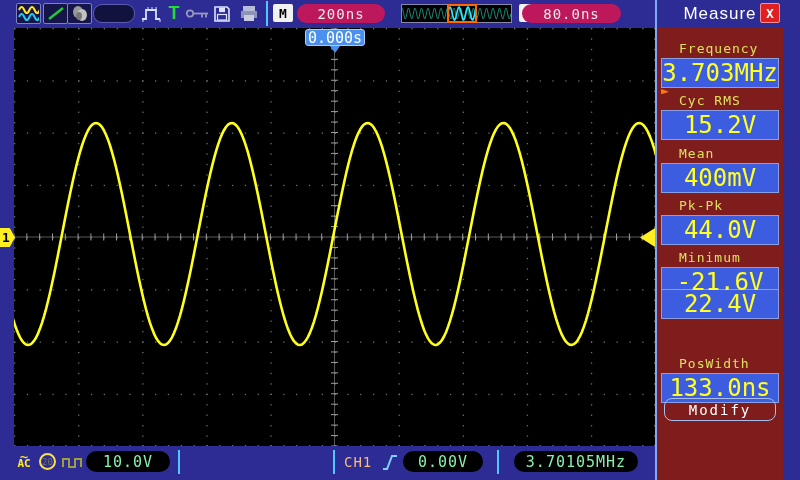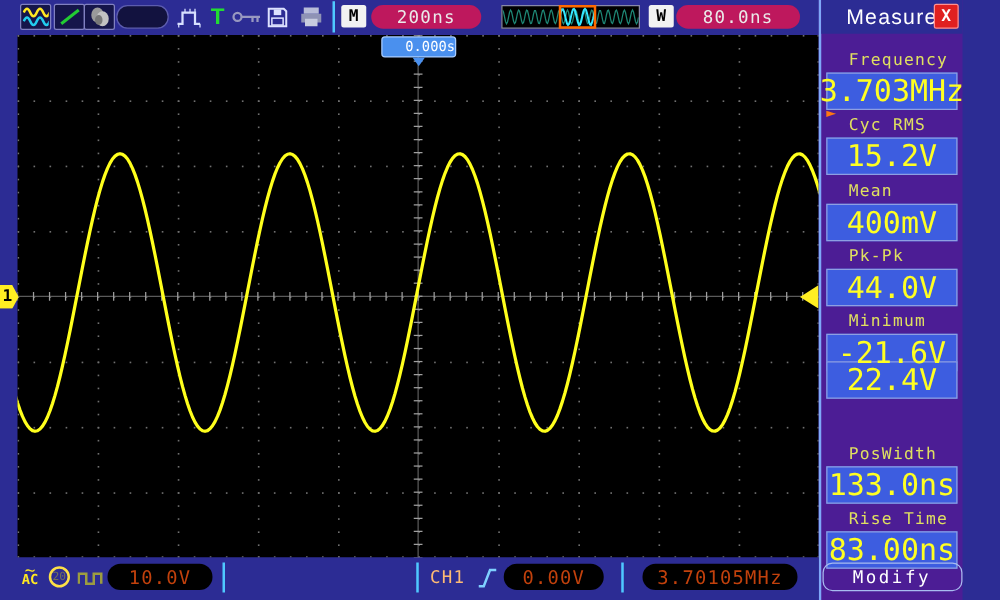--- a/index.html
+++ b/index.html
@@ -20,32 +20,32 @@
     font-weight:bold;font-size:13px;display:flex;align-items:center;justify-content:center;border-radius:2px;}
   .oval{position:absolute;top:4px;height:19px;background:#be185d;border-radius:10px;color:#eaeaea;
     font-size:14px;display:flex;align-items:center;justify-content:center;letter-spacing:1px;}
   .preview{position:absolute;left:401px;top:4px;width:111px;height:19px;background:#000;
     border:1px solid #8888aa;}
   .pv-window{position:absolute;left:45px;top:-1px;width:30px;height:19px;border:2px solid #ff6a00;}
 
   
   .scope{position:absolute;left:14px;top:28px;width:641px;height:418px;background:#000;}
   .time-tag{position:absolute;left:305px;top:29px;width:60px;height:17px;background:#4a90ee;
-    border:1px solid #a8ccff;border-radius:3px;color:#fff;font-size:11px;display:flex;
-    align-items:center;justify-content:flex-end;}
+    border:1px solid #a8ccff;border-radius:3px;color:#fff;font-size:15px;display:flex;
+    align-items:center;justify-content:center;}
   .time-tag::after{content:"";position:absolute;left:50%;top:16px;margin-left:-5px;
     border-left:5px solid transparent;border-right:5px solid transparent;border-top:7px solid #4a90ee;}
   .ch-marker{position:absolute;left:0;top:228px;width:15px;height:19px;background:#ffee22;
     clip-path:polygon(0 0,65% 0,100% 50%,65% 100%,0 100%);color:#000;font-weight:bold;
     font-size:13px;display:flex;align-items:center;padding-left:2px;}
   .trig-marker{position:absolute;left:640px;top:228px;width:15px;height:19px;background:#ffee22;
     clip-path:polygon(100% 0,100% 100%,0 50%);}
 
   
-  .sidebar{position:absolute;left:655px;top:0;width:115px;height:480px;background:#4c1d95;
+  .sidebar{position:absolute;left:655px;top:0;width:128px;height:480px;background:#7f1d1d;
     border-left:2px solid #7fa8f8;}
   .sidebar-header{height:27px;background:#2c2c94;display:flex;align-items:center;justify-content:center;position:relative;}
   .sidebar-title{color:#fff;font-size:17px;font-family:"Liberation Sans",sans-serif;letter-spacing:1px;}
   .close-btn{position:absolute;right:3px;top:3px;width:20px;height:20px;background:#e02020;
     border:1px solid #ff9090;border-radius:2px;color:#fff;font-weight:bold;font-size:13px;
     display:flex;align-items:center;justify-content:center;cursor:pointer;}
   .meas-row{height:52.3px;}
   .meas-label{position:relative;padding:13px 0 0 22px;color:#e0e060;font-size:13px;line-height:17px;letter-spacing:1px;}
   .meas-arrow{position:absolute;left:4px;top:3px;color:#ff7711;font-size:13px;}
   .meas-value{margin:1px 4px 0 4px;height:30px;border:1px solid #8d9fe2;background:#3d5de0;
@@ -53,21 +53,21 @@
   .modify-btn{width:112px;height:23px;margin:4px auto 0 auto;border:1px solid #a8bcf0;border-radius:8px;
     color:#fff;font-size:14px;letter-spacing:2px;display:flex;align-items:center;justify-content:center;cursor:pointer;}
 
   
   .bottombar{position:absolute;left:0;top:446px;width:655px;height:34px;background:#2c2c94;}
   .ac-icon{position:absolute;left:12px;top:4px;width:24px;text-align:center;color:#ffe822;line-height:1;}
   .ac-icon .tilde{display:block;font-size:14px;height:8px;}
   .ac-icon .ac{display:block;font-size:11px;font-weight:bold;}
   .circ20{position:absolute;left:39px;top:7px;width:17px;height:17px;border:2px solid #fde047;
     border-radius:50%;color:#72725a;font-size:9px;display:flex;align-items:center;justify-content:center;}
-  .b-oval{position:absolute;background:#000;border-radius:11px;color:#c2410c;font-size:15px;
+  .b-oval{position:absolute;background:#000;border-radius:11px;color:#86efac;font-size:15px;
     display:flex;align-items:center;justify-content:center;letter-spacing:1px;height:21px;top:5px;}
   .ch1-label{position:absolute;left:344px;top:8px;color:#fdba74;font-size:14px;letter-spacing:1px;}
 </style>
 </head>
 <body>
 
 <div class="toolbar">
   <div class="tool-box" style="left:16px">
     <svg width="21" height="17" viewBox="0 0 21 17">
       <path d="M1,5 q2.6,-6 5.2,0 t5.2,0 t5.2,0 t5.2,0" fill="none" stroke="#ffe822" stroke-width="2"></path>
@@ -126,21 +126,21 @@
 
   <div class="preview">
     <svg id="preview-svg" width="109" height="17">
         <path d="M0.0,3.0L0.8,4.6L1.6,8.4L2.4,12.2L3.2,14.0L4.0,12.6L4.8,8.9L5.6,5.0L6.4,3.0L7.2,4.2L8.0,7.8L8.8,11.8L9.6,13.9L10.4,12.9L11.2,9.4L12.0,5.4L12.8,3.1L13.6,3.9L14.4,7.3L15.2,11.4L16.0,13.8L16.8,13.2L17.6,9.9L18.4,5.8L19.2,3.2L20.0,3.6L20.8,6.8L21.6,10.9L22.4,13.7L23.2,13.5L24.0,10.5L24.8,6.3L25.6,3.4L26.4,3.4L27.2,6.3L28.0,10.5L28.8,13.5L29.6,13.7L30.4,10.9L31.2,6.8L32.0,3.6L32.8,3.2L33.6,5.8L34.4,9.9L35.2,13.2L36.0,13.8L36.8,11.4L37.6,7.3L38.4,3.9L39.2,3.1L40.0,5.4L40.8,9.4L41.6,12.9L42.4,13.9L43.2,11.8L44.0,7.8L44.8,4.2L45.6,3.0L46.4,5.0L47.2,8.9L48.0,12.6L48.8,14.0L49.6,12.2L50.4,8.4L51.2,4.6L52.0,3.0L52.8,4.6L53.6,8.4L54.4,12.2L55.2,14.0L56.0,12.6L56.8,8.9L57.6,5.0L58.4,3.0L59.2,4.2L60.0,7.8L60.8,11.8L61.6,13.9L62.4,12.9L63.2,9.4L64.0,5.4L64.8,3.1L65.6,3.9L66.4,7.3L67.2,11.4L68.0,13.8L68.8,13.2L69.6,9.9L70.4,5.8L71.2,3.2L72.0,3.6L72.8,6.8L73.6,10.9L74.4,13.7L75.2,13.5L76.0,10.5L76.8,6.3L77.6,3.4L78.4,3.4L79.2,6.3L80.0,10.5L80.8,13.5L81.6,13.7L82.4,10.9L83.2,6.8L84.0,3.6L84.8,3.2L85.6,5.8L86.4,9.9L87.2,13.2L88.0,13.8L88.8,11.4L89.6,7.3L90.4,3.9L91.2,3.1L92.0,5.4L92.8,9.4L93.6,12.9L94.4,13.9L95.2,11.8L96.0,7.8L96.8,4.2L97.6,3.0L98.4,5.0L99.2,8.9L100.0,12.6L100.8,14.0L101.6,12.2L102.4,8.4L103.2,4.6L104.0,3.0L104.8,4.6L105.6,8.4L106.4,12.2L107.2,14.0L108.0,12.6L108.8,8.9" fill="none" stroke="#1e8876" stroke-width="1"></path>
         <path d="M46.0,7.4L46.8,4.2L47.6,2.3L48.4,2.3L49.2,4.2L50.0,7.4L50.8,10.9L51.6,13.8L52.4,15.0L53.2,14.2L54.0,11.8L54.8,8.3L55.6,4.9L56.4,2.6L57.2,2.1L58.0,3.5L58.8,6.5L59.6,10.1L60.4,13.2L61.2,14.9L62.0,14.6L62.8,12.5L63.6,9.2L64.4,5.7L65.2,3.0L66.0,2.0L66.8,3.0L67.6,5.7L68.4,9.2L69.2,12.5L70.0,14.6L70.8,14.9L71.6,13.2L72.4,10.1L73.2,6.5L74.0,3.5" fill="none" stroke="#35e8ff" stroke-width="1.6"></path>
       </svg>
     <div class="pv-window"></div>
   </div>
 
   <div class="badge" style="left:519px">W</div>
-  <div class="oval" style="left:541px;width:99px">80.0ns</div>
+  <div class="oval" style="left:522px;width:99px">80.0ns</div>
 </div>
 
 <div class="scope">
   <svg id="grid-svg" width="641" height="418">
       <rect x="0.0" y="0.0" width="1.3" height="1.3" fill="#6f6f6f"></rect>
       <rect x="12.8" y="0.0" width="1.3" height="1.3" fill="#6f6f6f"></rect>
       <rect x="25.6" y="0.0" width="1.3" height="1.3" fill="#6f6f6f"></rect>
       <rect x="38.5" y="0.0" width="1.3" height="1.3" fill="#6f6f6f"></rect>
       <rect x="51.3" y="0.0" width="1.3" height="1.3" fill="#6f6f6f"></rect>
       <rect x="64.1" y="0.0" width="1.3" height="1.3" fill="#6f6f6f"></rect>
@@ -1182,26 +1182,20 @@
     </div>
     <div class="meas-row">
       <div class="meas-value">22.4V</div>
     </div>
     <div class="meas-row">
       <div class="meas-label">
         <span class="meas-arrow"></span>
         <span>PosWidth</span></div>
       <div class="meas-value">133.0ns</div>
     </div>
-    <div class="meas-row">
-      <div class="meas-label">
-        <span class="meas-arrow"></span>
-        <span>Rise Time</span></div>
-      <div class="meas-value">83.00ns</div>
-    </div>
   </div>
 
   <div class="modify-btn">Modify</div>
 </div>
 
 <div class="bottombar">
   <div class="ac-icon">
     <span class="tilde">~</span>
     <span class="ac">AC</span>
   </div>

